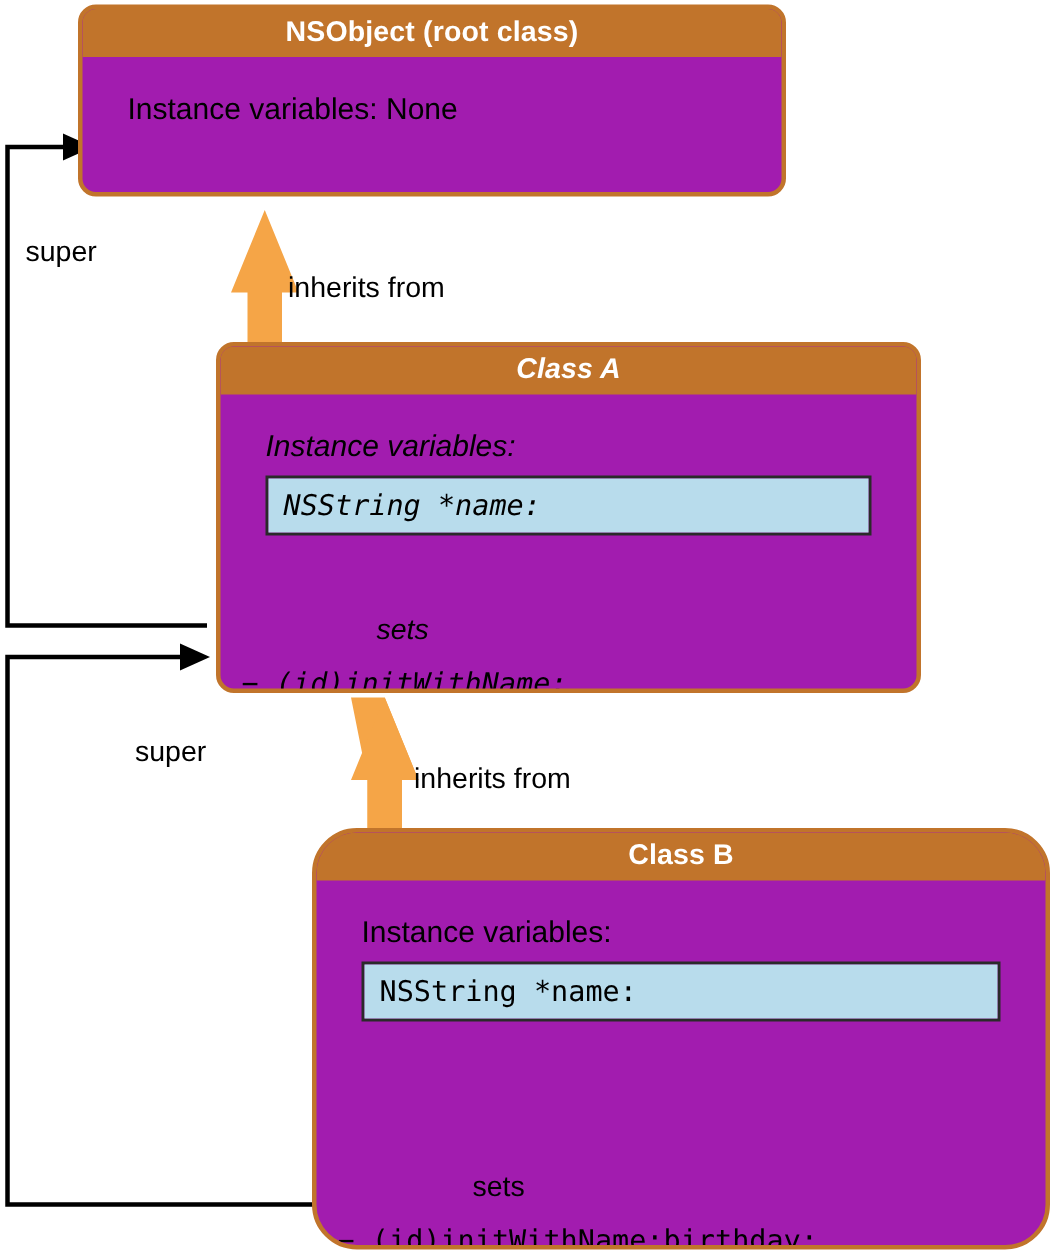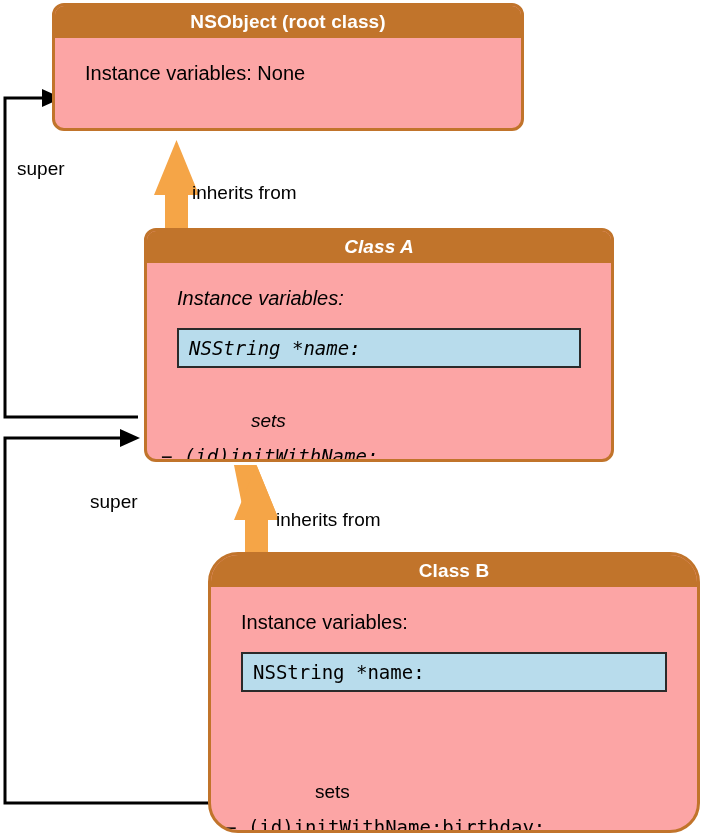--- a/index.html
+++ b/index.html
@@ -21,21 +21,21 @@
     width: 706px;
     height: 837px;
   }
 
   
   .class-box {
     position: absolute;
     box-sizing: border-box;
     border: 3px solid #C1742B;
     border-radius: 12px;
-    background: #fca5a5;
+    background: #a21caf;
     overflow: hidden;
   }
   .class-header {
     height: 32px;
     background: #C1742B;
     color: #ffffff;
     font-size: 19px;
     font-weight: bold;
     text-align: center;
     line-height: 32px;
@@ -46,21 +46,21 @@
     padding: 16px;
   }
   .ivars-label {
     font-size: 20px;
     color: #000000;
     padding: 6px 0 2px 14px;
     line-height: 26px;
     white-space: nowrap;
   }
   .ivar-stack {
-    margin: 15px 14px 0 14px;
+    margin: 4px 14px 0 14px;
     border: 2px solid #2a2a2a;
     box-sizing: border-box;
   }
   .ivar-row {
     font-family: "DejaVu Sans Mono", monospace;
     font-size: 19px;
     color: #000000;
     padding: 6px 0 6px 10px;
     line-height: 24px;
     white-space: nowrap;

